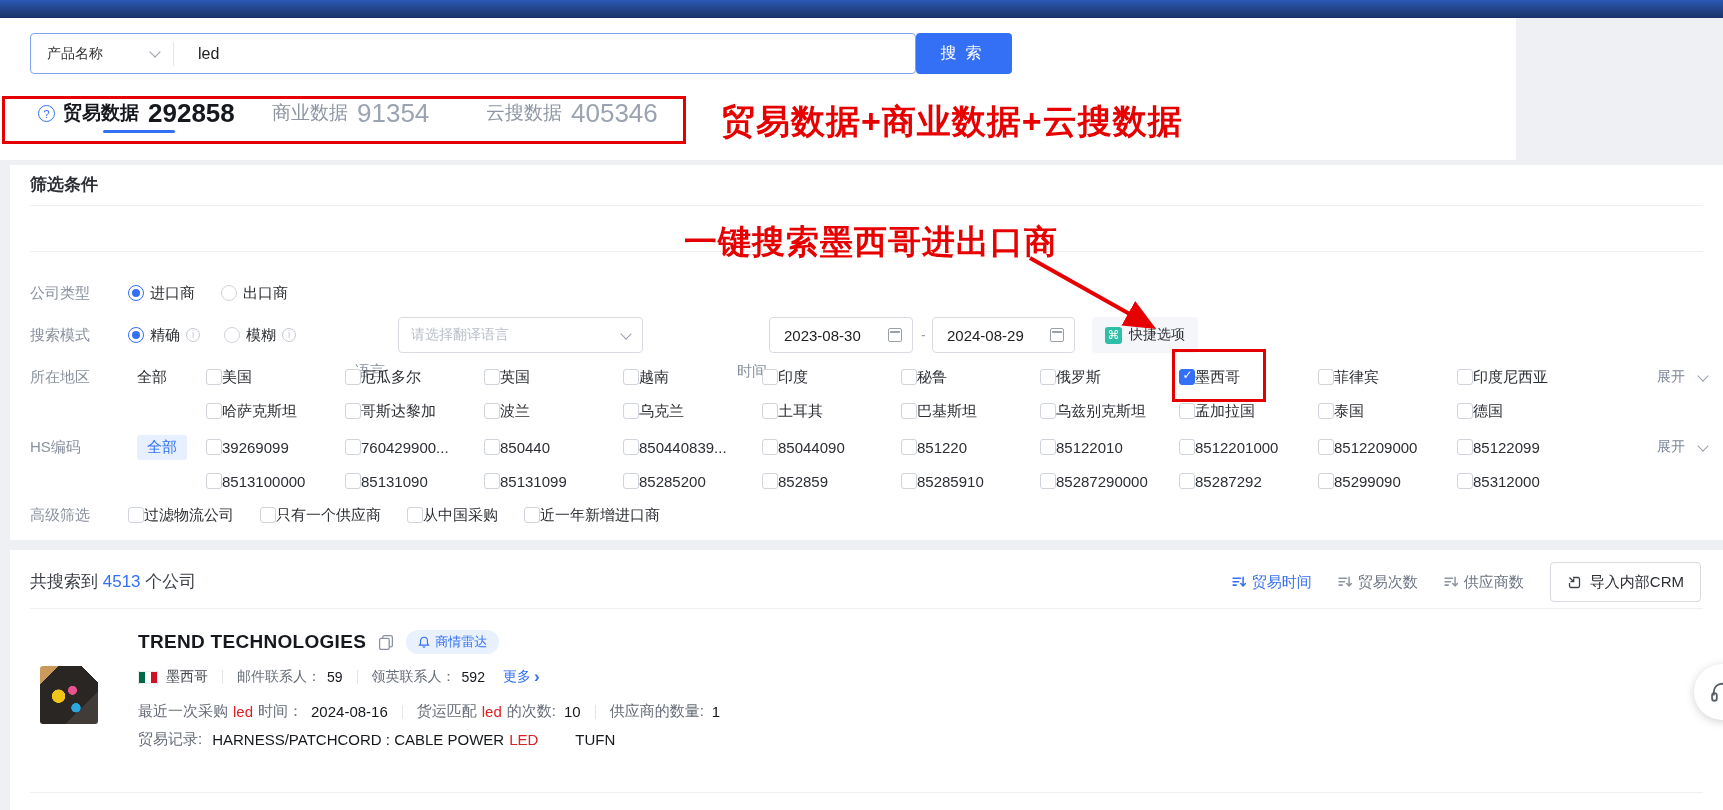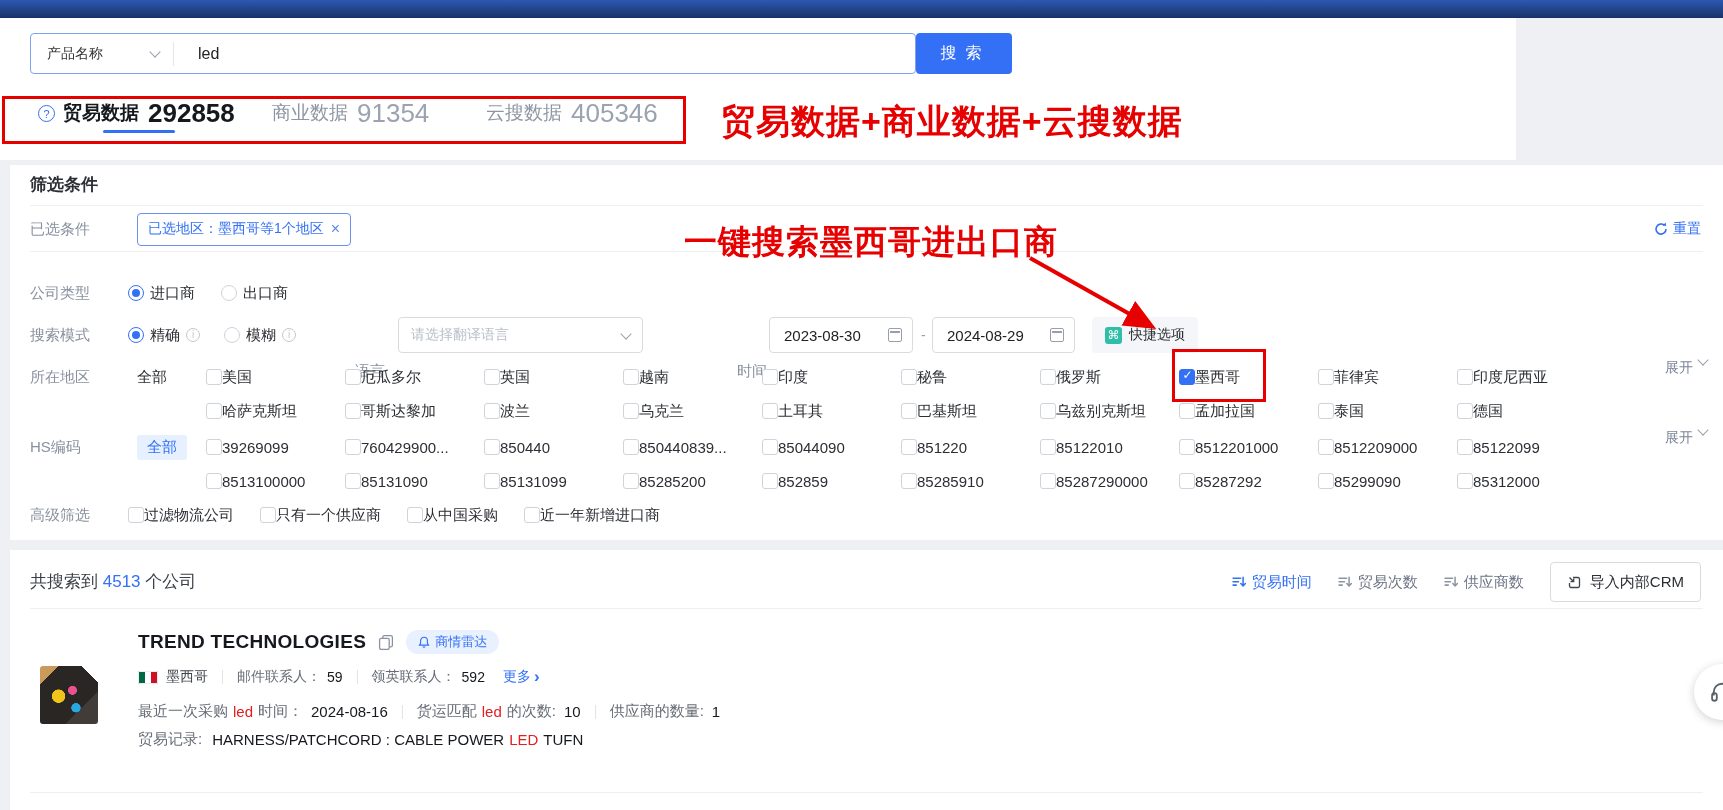--- a/index.html
+++ b/index.html
@@ -77,21 +77,21 @@
   .i-cal::before{content:"";position:absolute;left:1px;right:1px;top:2px;height:2px;background:#9aa0aa;}
   .quick-btn{position:absolute;left:1082px;top:0;width:106px;height:36px;background:#f4f6f9;border-radius:4px;
     display:flex;align-items:center;justify-content:center;gap:7px;font-size:14px;color:#2b2e33;cursor:pointer;}
   .i-cmd{width:17px;height:17px;border-radius:3px;background:#2fbfa8;color:#fff;font-size:12px;line-height:17px;
     text-align:center;flex:none;}
   .i-cmd::after{content:"⌘";}
 
   .allword{width:69px;font-size:15px;color:#2b2e33;cursor:pointer;flex:none;}
   .allpill-wrap{width:69px;flex:none;}
   .allpill{display:inline-block;background:#e7f0ff;color:#3370f6;font-size:15px;padding:3px 10px;border-radius:3px;cursor:pointer;}
-  .expand{position:absolute;right:16px;top:0;height:36px;display:flex;gap:6px;
+  .expand{position:absolute;right:16px;top:0;height:36px;display:flex;align-items:center;gap:14px;
     color:#7c8698;font-size:14px;cursor:pointer;}
 
   
   .r-header{position:absolute;left:0;right:0;top:12px;height:40px;}
   .summary{position:absolute;left:20px;top:0;line-height:40px;font-size:17px;color:#3a3f47;}
   .summary .cnt{color:#3370f6;}
   .sorts{position:absolute;right:22px;top:0;height:40px;display:flex;align-items:center;gap:26px;}
   .sort-item{display:flex;align-items:center;gap:6px;font-size:15px;color:#6d7585;cursor:pointer;}
   .sort-item.active{color:#3370f6;}
   .crm-btn{display:flex;align-items:center;gap:8px;height:38px;padding:0 16px;border:1px solid #d8dce2;
@@ -112,21 +112,21 @@
   .flag{width:20px;height:13px;border-radius:1px;flex:none;margin-right:8px;
     background:linear-gradient(90deg,#006847 0 33%,#ffffff 33% 66%,#ce1126 66%);box-shadow:0 0 0 1px #eee inset;}
   .sep{width:1px;height:14px;background:#e2e4e8;margin:0 14px;}
   .glabel{color:#666c76;}
   .gval{color:#15181d;margin-left:6px;}
   .more{color:#3370f6;cursor:pointer;margin-left:18px;display:flex;align-items:center;gap:3px;}
   .more .arr{font-weight:700;}
   .more .arr::after{content:"›";font-size:17px;}
   .c-line{position:absolute;left:128px;font-size:15px;color:#40454d;display:flex;align-items:center;white-space:nowrap;text-align:center;}
   .kw{color:#e02020;margin:0 5px;}
-  .dk{color:#15181d;}
+  .dk{color:#15181d;margin-left:32px;}
   .gl{color:#666c76;}
 
   
   .overlay{position:absolute;inset:0;pointer-events:none;z-index:40;}
   .red-box{position:absolute;border:3px solid #e60000;box-sizing:border-box;}
   .note{position:absolute;color:#e60000;font-weight:800;white-space:nowrap;}
   .note1{left:721px;top:99px;font-size:34px;letter-spacing:1px;}
   .note2{left:684px;top:220px;font-size:33px;letter-spacing:1px;}
 
   .headset{position:absolute;left:1694px;top:664px;width:56px;height:56px;border-radius:50%;background:#fff;
@@ -164,36 +164,20 @@
       <span class="tlabel">云搜数据</span>
       <span class="tcount">405346</span>
     </div>
     <div class="tab-underline"></div>
   </div>
 
   <div class="panel" style="top:165px;height:375px;">
     <div style="position:absolute;left:20px;top:8px;font-size:17px;font-weight:700;color:#2b2e33;">筛选条件</div>
     <div class="hr" style="top:40px;"></div>
 
-    <div class="frow" style="top:46px;">
-      <span class="rowlab">已选条件</span>
-      <div class="content" style="margin-left:127px;">
-        <span class="sel-tag">
-          <span>已选地区：墨西哥等1个地区</span>
-          <span class="tag-x"></span>
-        </span>
-      </div>
-      <div class="reset">
-        <svg width="14" height="14" viewBox="0 0 14 14">
-          <path d="M12 7a5 5 0 1 1-1.7-3.7" fill="none" stroke="#3370f6" stroke-width="1.6"></path>
-          <path d="M11.6 0.6l.6 3.4-3.4-.4z" fill="#3370f6"></path>
-        </svg>
-        <span>重置</span>
-      </div>
-    </div>
     <div class="hr" style="top:86px;"></div>
 
     <div class="frow" style="top:110px;">
       <span class="rowlab">公司类型</span>
       <div class="content" style="margin-left:118px;gap:26px;">
         <span class="ri">
           <span class="radio sel"></span>
           <span>进口商</span>
         </span>
         <span class="ri">

